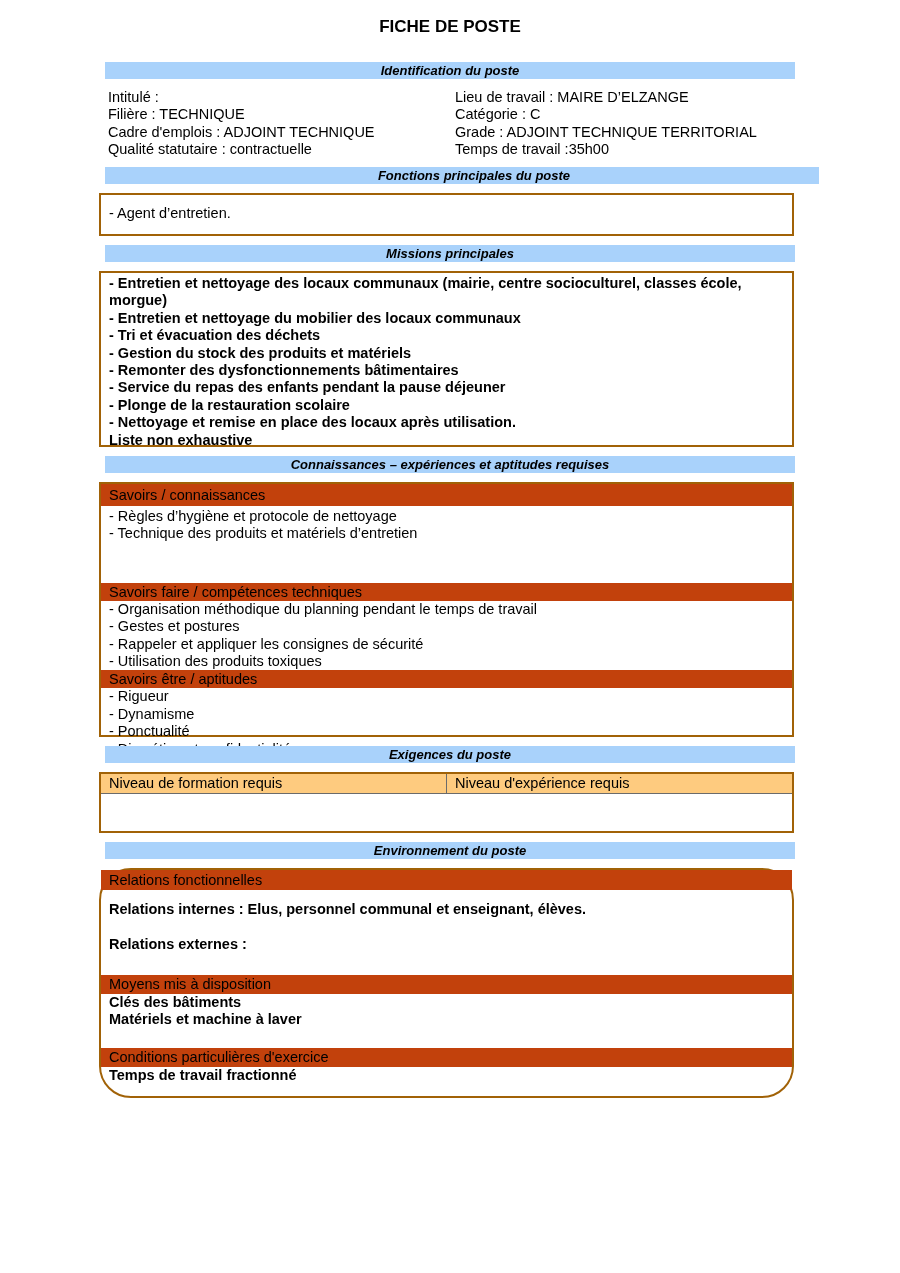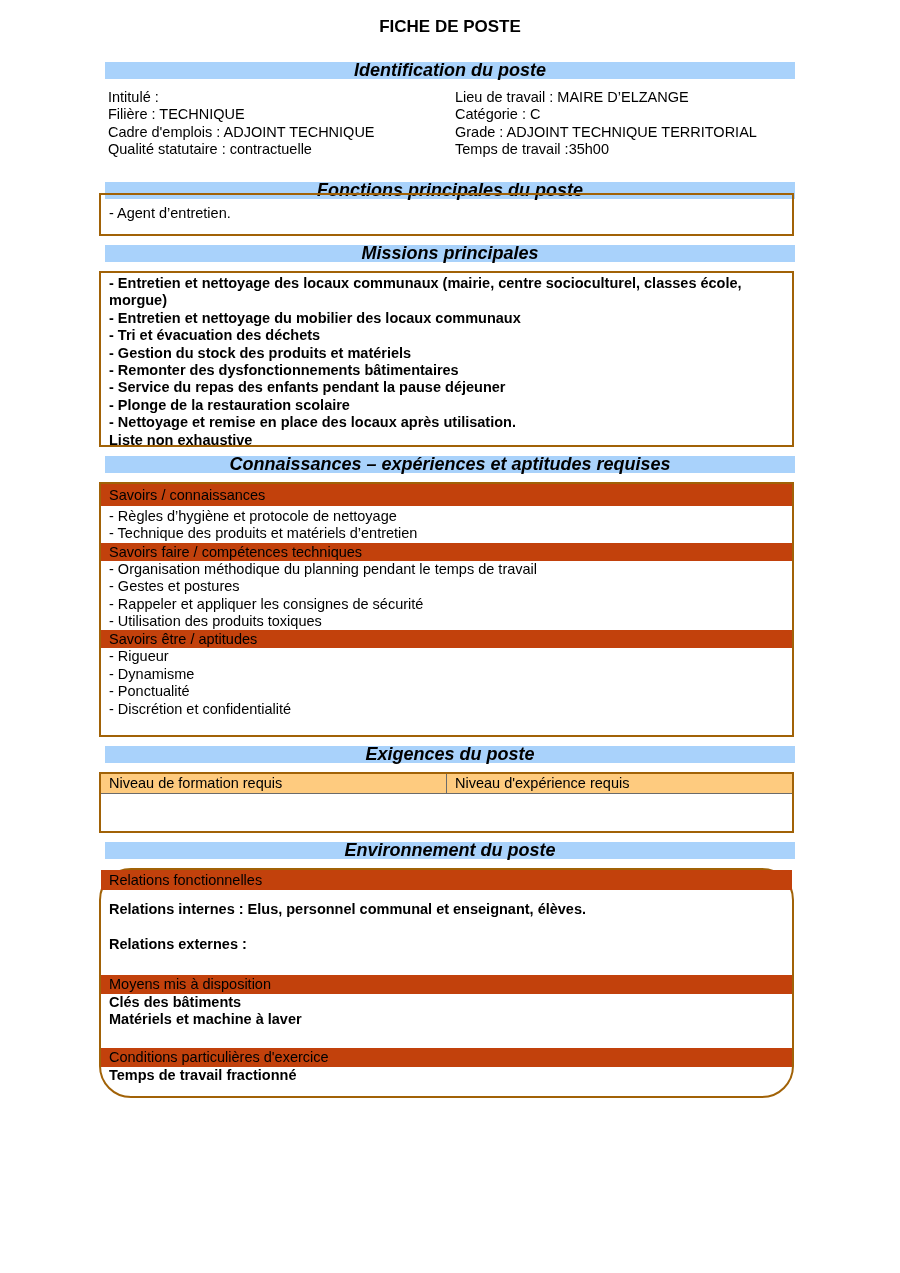--- a/index.html
+++ b/index.html
@@ -1,18 +1,18 @@
 <!DOCTYPE html>
 <html><head>
 <meta charset="utf-8">
 <style>
   html, body { margin: 0; padding: 0; background: #ffffff; }
   body { width: 900px; height: 1273px; position: relative; font-family: "Liberation Sans", sans-serif; color: #000; font-size: 14.5px; }
   .title { position: absolute; top: 17px; left: 0; width: 900px; text-align: center; font-weight: bold; font-size: 17px; }
-  .bar { position: absolute; left: 105px; width: 690px; height: 17px; background: #a9d2fb; text-align: center; font-weight: bold; font-style: italic; font-size: 18px; line-height: 17px; }
+  .bar { position: absolute; left: 105px; width: 690px; height: 17px; background: #a9d2fb; text-align: center; font-weight: bold; font-style: italic; font-size: 13px; line-height: 17px; }
   .box { position: absolute; left: 99px; width: 695px; border: 2px solid #a16207; box-sizing: border-box; }
   .ident { position: absolute; top: 89px; left: 108px; width: 690px; line-height: 17.5px; }
   .ident .col { position: absolute; top: 0; }
   .ident .col.right { left: 347px; }
   .line { line-height: 17.4px; white-space: nowrap; }
   .pad { padding-left: 8px; }
   .bold { font-weight: bold; }
   .orange { background: #c2410c; height: 20px; line-height: 20px; padding-left: 8px; }
   .grid2 { display: flex; align-items: center; }
   .grid2 > div { flex: 1; }
@@ -32,21 +32,21 @@
     <div class="line">Qualité statutaire : contractuelle</div>
   </div>
   <div class="col right">
     <div class="line">Lieu de travail : MAIRE D’ELZANGE</div>
     <div class="line">Catégorie : C</div>
     <div class="line">Grade : ADJOINT TECHNIQUE TERRITORIAL</div>
     <div class="line">Temps de travail :35h00</div>
   </div>
 </div>
 
-<div class="bar" style="top:182px;">Fonctions principales du poste</div>
+<div class="bar" style="top:167px;padding-left:24px;">Fonctions principales du poste</div>
 <div class="box" style="top:193px; height:43px; padding-top:10px;">
   <div class="line pad">- Agent d’entretien.</div>
 </div>
 
 <div class="bar" style="top:245px;">Missions principales</div>
 <div class="box bold" style="top:271px; height:176px; padding-top:2px;">
   <div class="line pad">- Entretien et nettoyage des locaux communaux (mairie, centre socioculturel, classes école,</div>
   <div class="line pad">morgue)</div>
   <div class="line pad">- Entretien et nettoyage du mobilier des locaux communaux</div>
   <div class="line pad">- Tri et évacuation des déchets</div>
@@ -58,21 +58,21 @@
   <div class="line pad">Liste non exhaustive</div>
 </div>
 
 <div class="bar" style="top:456px;">Connaissances – expériences et aptitudes requises</div>
 <div class="box" style="top:482px; height:255px;">
   <div class="orange" style="height:22px; line-height:22px;">Savoirs / connaissances</div>
   <div style="padding-top:2px;">
     <div class="line pad">- Règles d’hygiène et protocole de nettoyage</div>
     <div class="line pad">- Technique des produits et matériels d’entretien</div>
   </div>
-  <div class="orange" style="height:18px; line-height:18px;">Savoirs faire / compétences techniques</div>
+  <div class="orange" style="height:18px; line-height:18px;margin-top:40px;">Savoirs faire / compétences techniques</div>
   <div>
     <div class="line pad">- Organisation méthodique du planning pendant le temps de travail</div>
     <div class="line pad">- Gestes et postures</div>
     <div class="line pad">- Rappeler et appliquer les consignes de sécurité</div>
     <div class="line pad">- Utilisation des produits toxiques</div>
   </div>
   <div class="orange" style="height:18px; line-height:18px;">Savoirs être / aptitudes</div>
   <div>
     <div class="line pad">- Rigueur</div>
     <div class="line pad">- Dynamisme</div>

